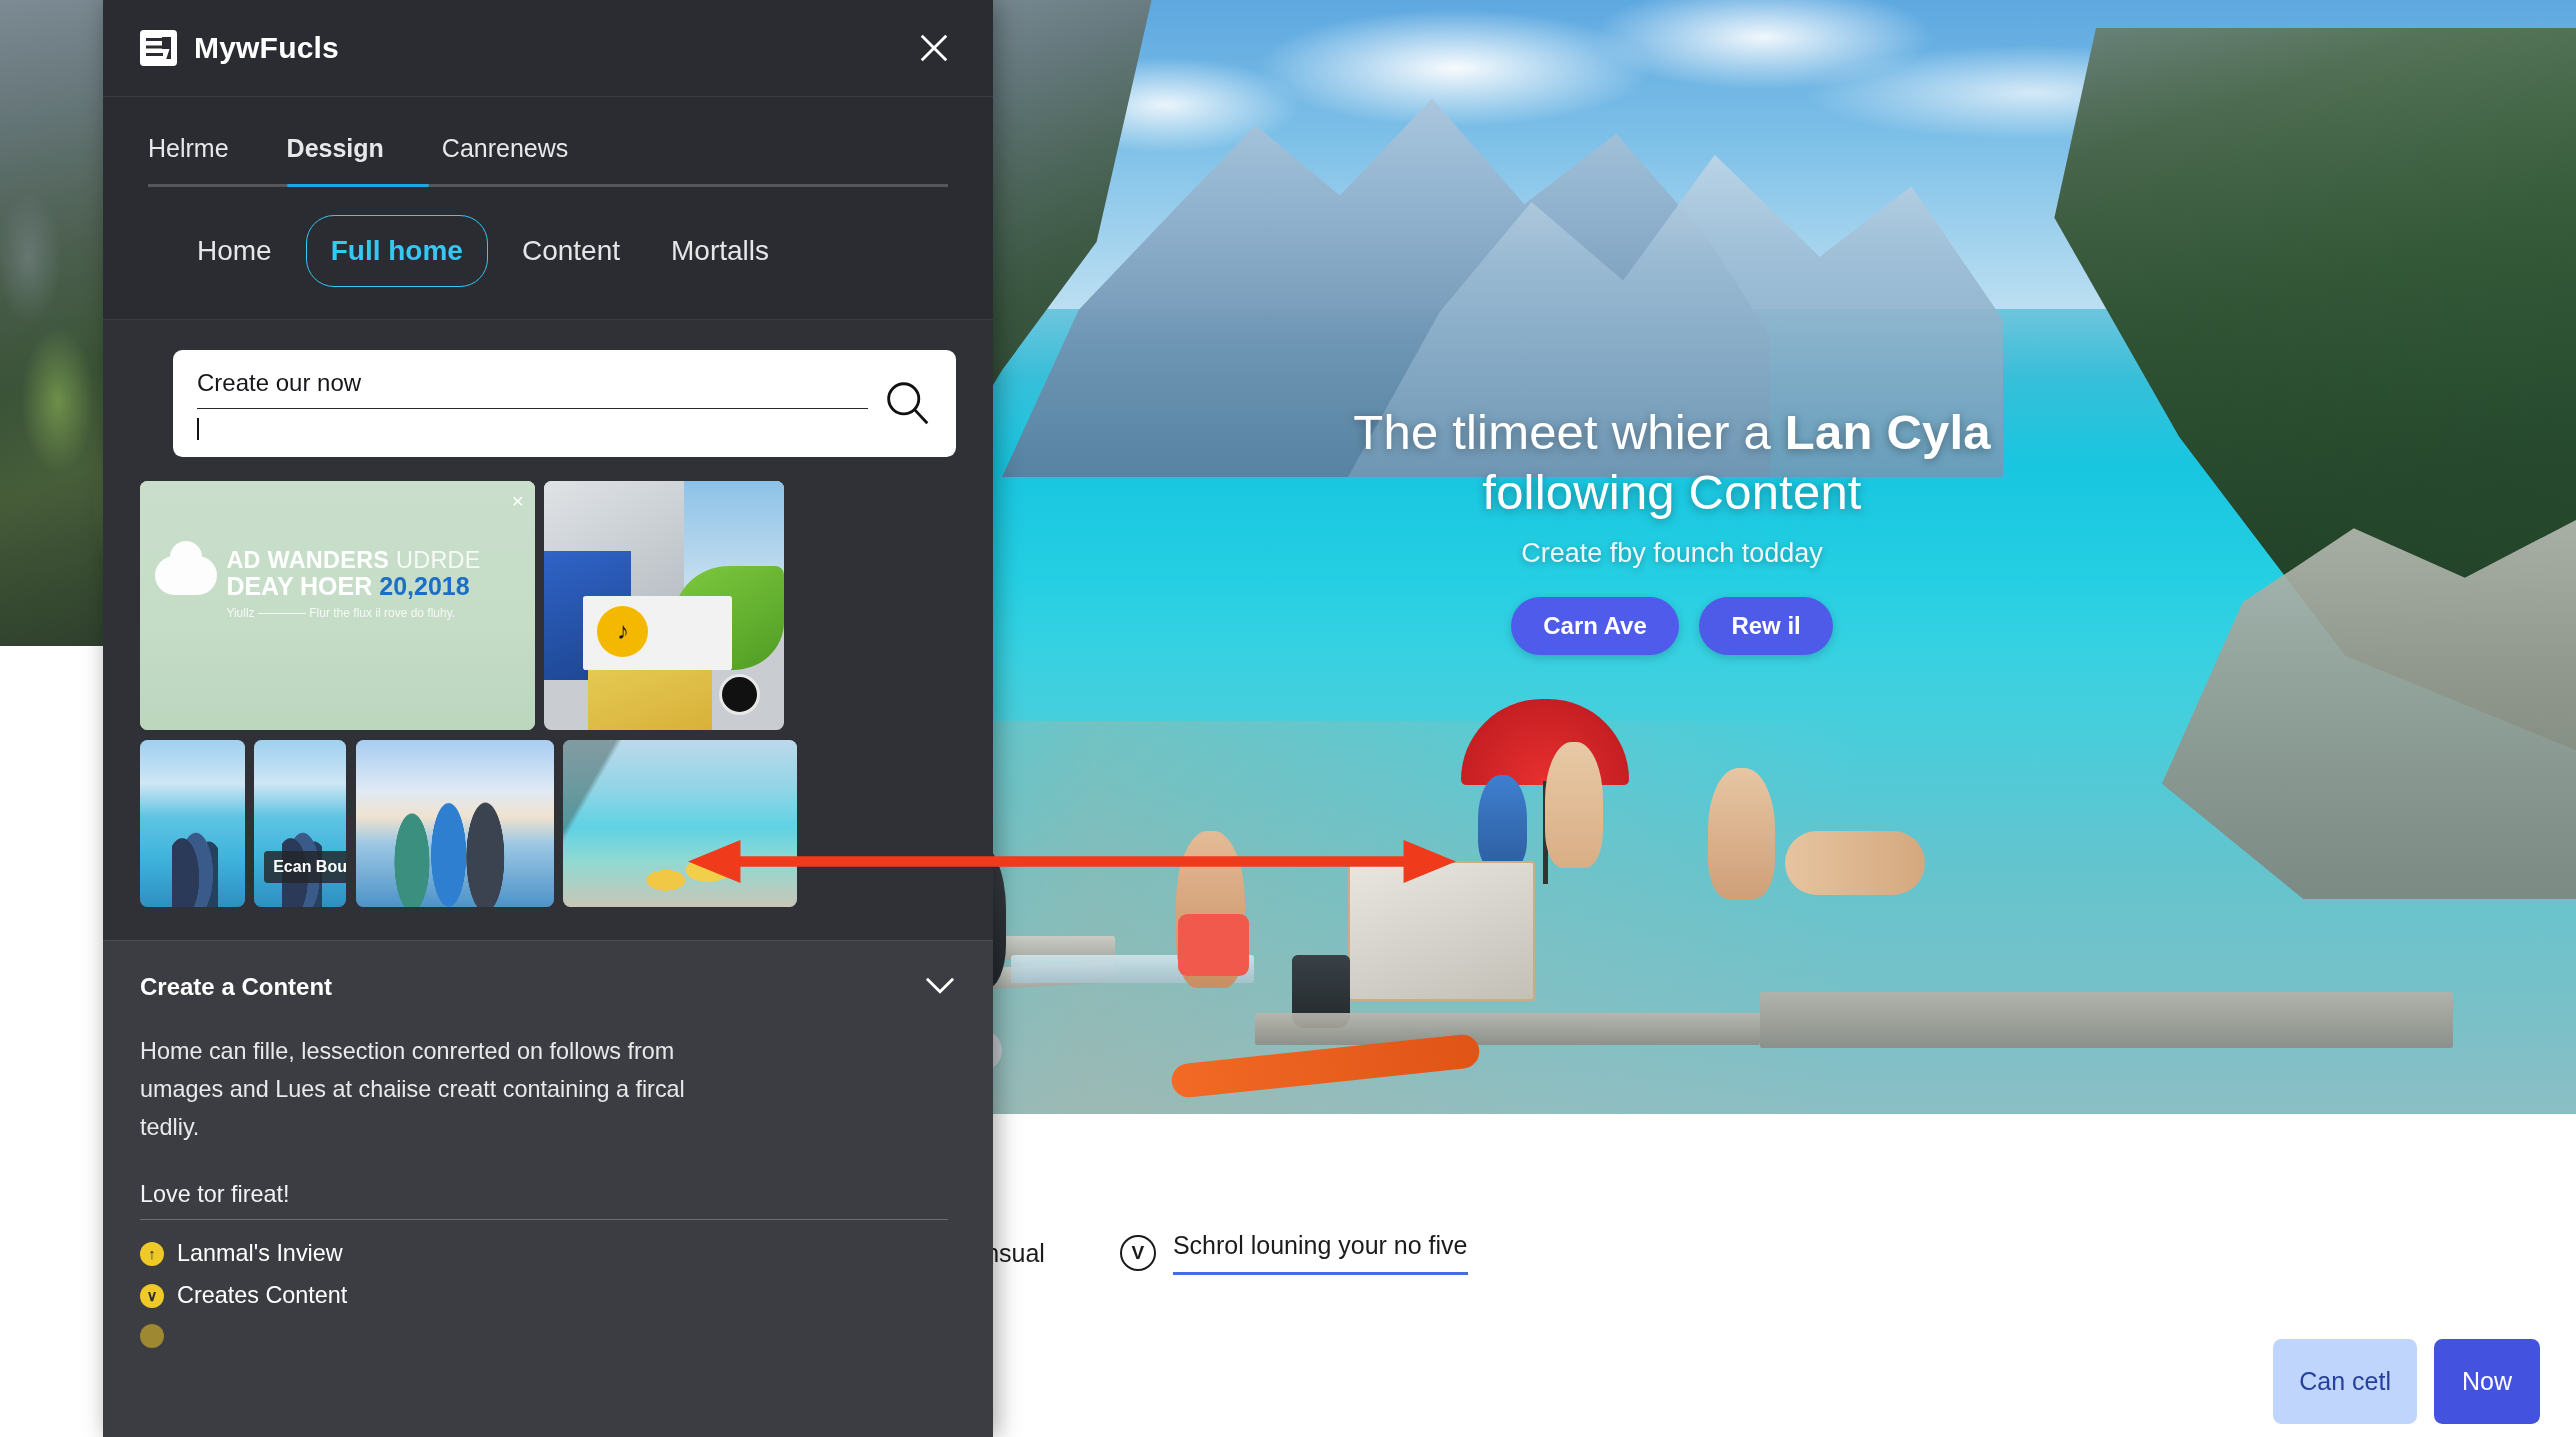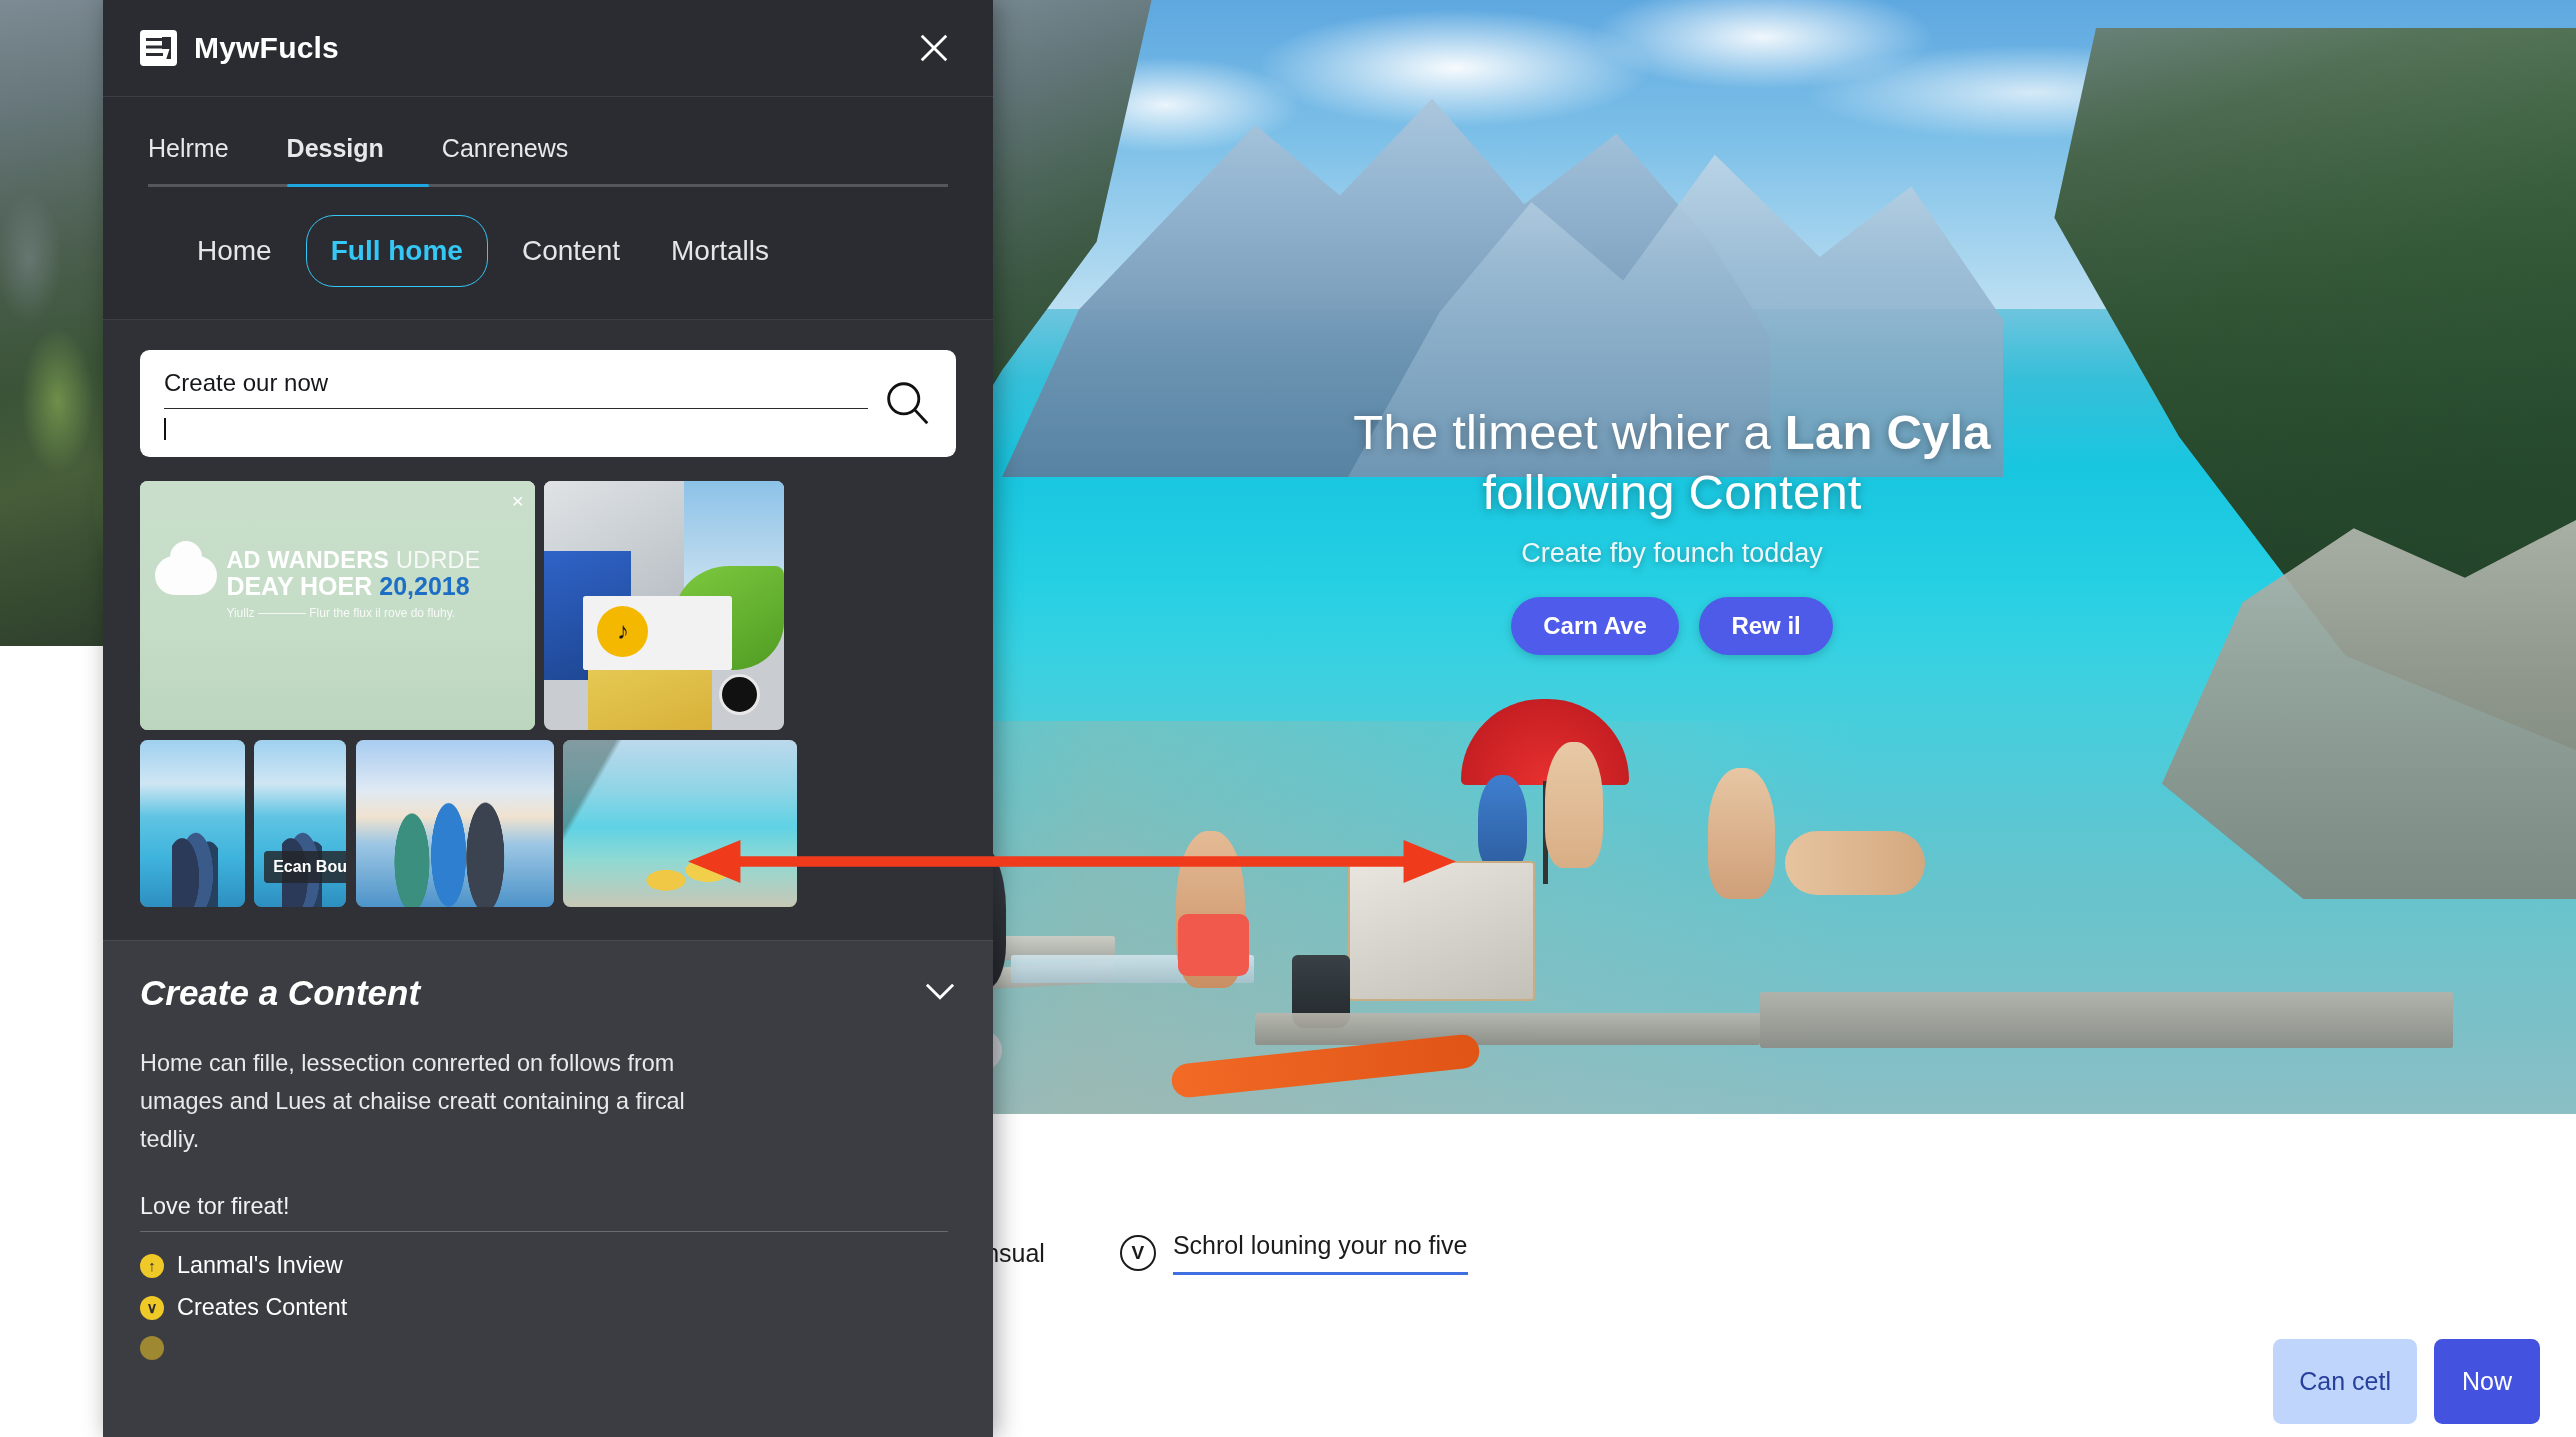--- a/index.html
+++ b/index.html
@@ -256,21 +256,21 @@
     font-size:28px; color:#e6e6e8; padding:11.2px 17px;
     background:none;border:none;cursor:pointer;border-radius:28px;
     font-family:"Liberation Sans", sans-serif;
   }
   .subtab.active{
     color:#35c7f5; border:1.9px solid #35c7f5; font-weight:700;
     padding:19px 24px;
   }
 
   
-  .panel-search-wrap{flex:none; padding:30px 37px 0 37px;}
+  .panel-search-wrap{flex:none; padding:30px 37px 0 37px;margin-left:33px;}
   .search-card{
     background:#fff; border-radius:9.4px; padding:19px 24px 17px 24px;
     display:flex; align-items:flex-start; gap:15px; position:relative;
   }
   .search-inner{flex:1;}
   .search-label{
     font-size:24px;color:#15171a; display:block; border:none; outline:none;
     width:100%; background:transparent;
     font-family:"Liberation Sans", sans-serif;
     padding:0 0 11.2px 0;
@@ -366,21 +366,21 @@
     white-space:nowrap;
   }
 
   
   .panel-lower{
     margin-top:24px; background:#3c3d42; flex:1; padding:32px 37px 0 37px;
     border-top:0.9px solid #4a4b50;
     overflow:hidden;
   }
   .lower-head{display:flex;align-items:center;}
-  .lower-title{font-size:35px;font-weight:700;font-style:italic;}
+  .lower-title{font-size:24px;font-weight:700;}
   .chev{margin-left:auto;cursor:pointer;}
   .lower-body{
     margin-top:32px; font-size:23.4px; line-height:1.62; color:#e9e9eb; max-width:599px;
   }
   .lower-sub{margin-top:34px; font-size:23.4px; color:#f2f2f4;}
   .lower-divider{height:0.9px;background:#6a6b70;margin:11.2px 0 20.6px 0;width:99%;}
   .li-row{display:flex;align-items:center;gap:13px;margin-bottom:15px;font-size:23.4px;}
   .li-ico{
     width:24px;height:24px;border-radius:50%;background:#efc927;
     color:#2d2d2d;font-size:15px;font-weight:700;flex:none;

